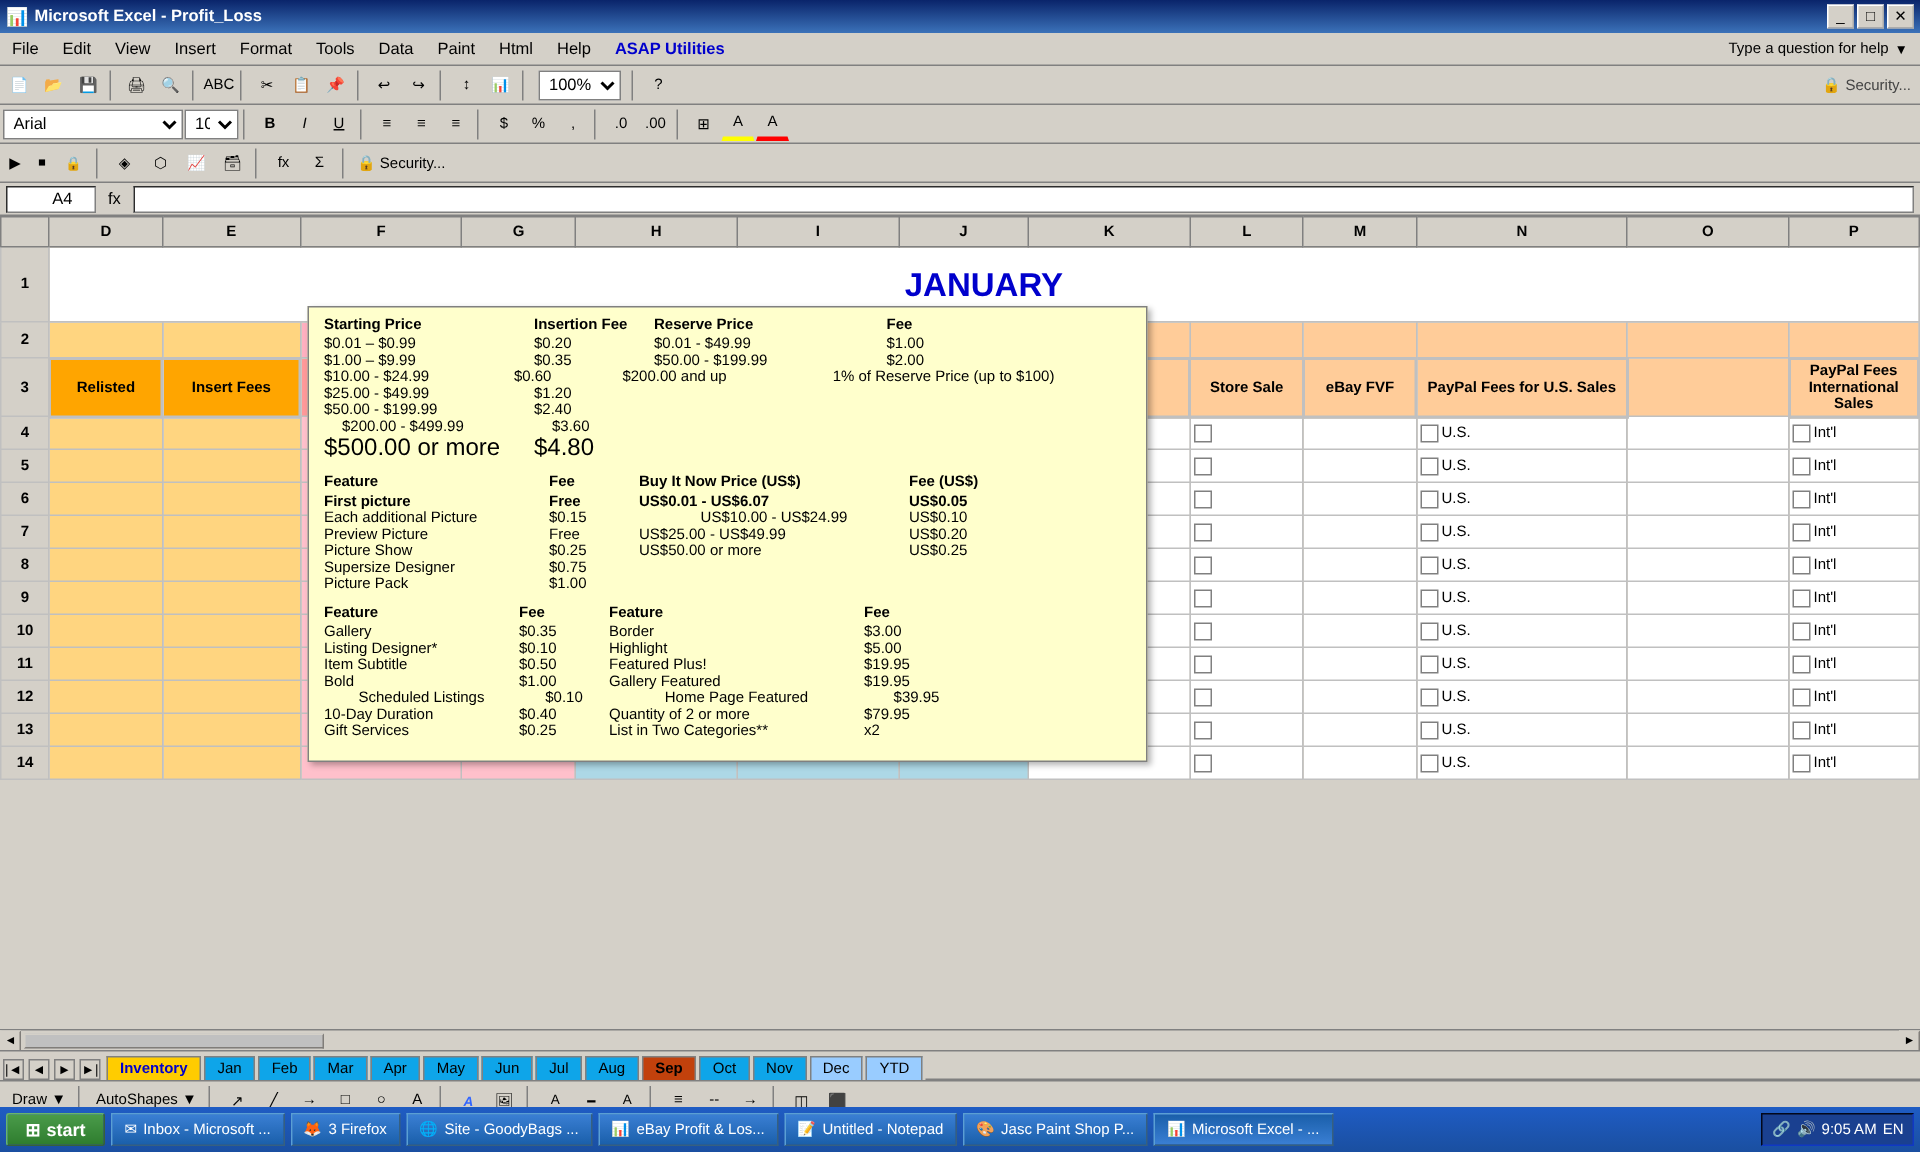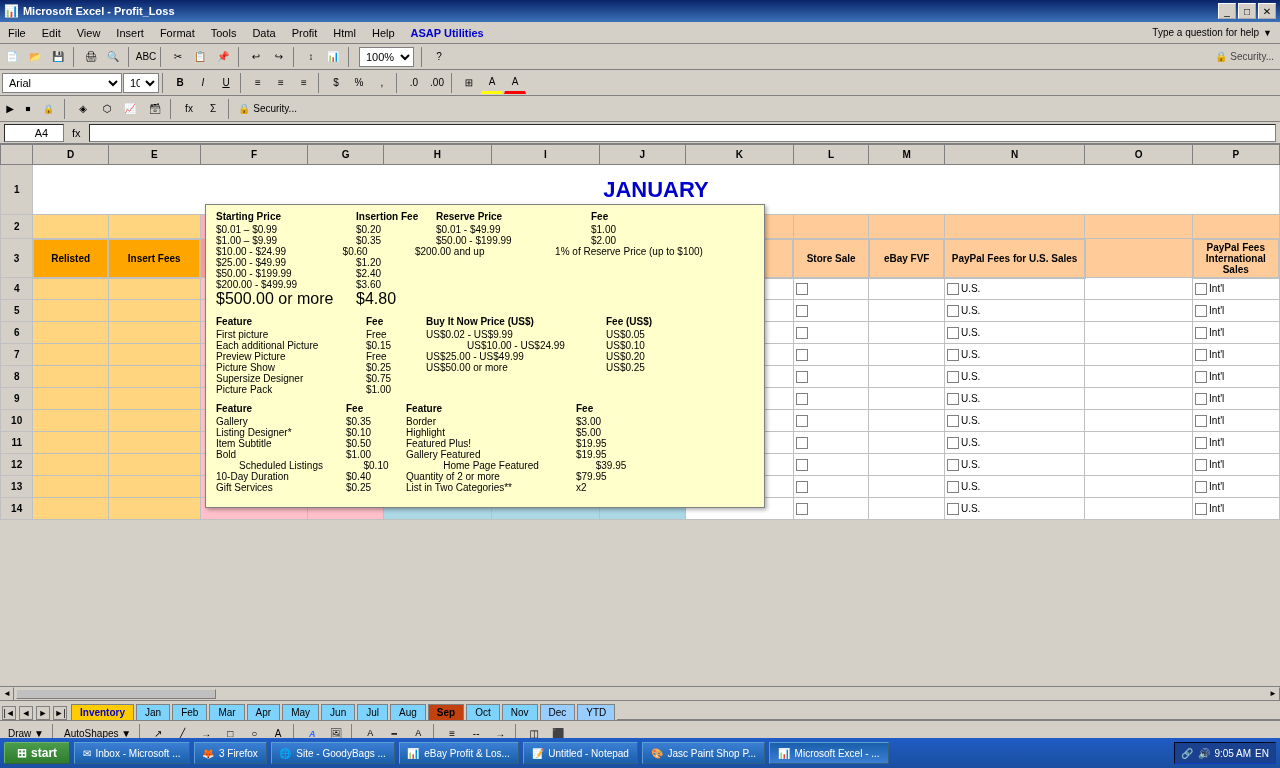--- a/index.html
+++ b/index.html
@@ -104,21 +104,21 @@
       width: 560px;
       box-shadow: 2px 2px 4px rgba(0,0,0,0.3);
     }
     .tooltip-header { color: #cc0000; font-size: 10px; margin-bottom: 6px; }
     .tooltip-section { margin-bottom: 8px; }
     .sheet-tab {
       padding: 2px 8px;
       font-size: 10px;
       border: 1px solid #808080;
       border-bottom: none;
-      background: #7dd3fc;
+      background: #0ea5e9;
       cursor: pointer;
       margin-right: 2px;
       height: 16px;
       display: flex;
       align-items: center;
     }
     .sheet-tab.active {
       background: white;
       font-weight: bold;
       color: #0000cc;
@@ -266,21 +266,21 @@
   </div>
 
   <div id="menu-bar">
     <div class="menu-item">File</div>
     <div class="menu-item">Edit</div>
     <div class="menu-item">View</div>
     <div class="menu-item">Insert</div>
     <div class="menu-item">Format</div>
     <div class="menu-item">Tools</div>
     <div class="menu-item">Data</div>
-    <div class="menu-item">Profit</div>
+    <div class="menu-item">Paint</div>
     <div class="menu-item">Html</div>
     <div class="menu-item">Help</div>
     <div class="menu-item" id="asap-utilities">ASAP Utilities</div>
     <div style="flex:1; background:#d4d0c8;"></div>
     <div style="font-size:10px; padding: 0 8px; display:flex; align-items:center; gap:4px;">
       <span>Type a question for help</span>
       <span style="font-size:9px;">▼</span>
     </div>
   </div>
 
@@ -723,41 +723,41 @@
               <span style="width:220px;">1% of Reserve Price (up to $100)</span>
             </div>
             <div style="display:flex; font-size:10px;">
               <span style="width:140px;">$25.00 - $49.99</span>
               <span style="width:80px;">$1.20</span>
             </div>
             <div style="display:flex; font-size:10px;">
               <span style="width:140px;">$50.00 - $199.99</span>
               <span style="width:80px;">$2.40</span>
             </div>
-            <div style="display:flex; font-size:10px;">
+            <div style="display:flex; font-size:10px;margin-left:12px;">
               <span style="width:140px;">$200.00 - $499.99</span>
               <span style="width:80px;">$3.60</span>
             </div>
             <div style="display:flex; font-size:16px;">
               <span style="width:140px;">$500.00 or more</span>
               <span style="width:80px;">$4.80</span>
             </div>
           </div>
 
           <div class="tooltip-section" style="margin-top:6px;">
             <div style="display:flex; font-weight:bold; font-size:10px; margin-bottom:2px;">
               <span style="width:150px;">Feature</span>
               <span style="width:60px;">Fee</span>
               <span style="width:180px;">Buy It Now Price (US$)</span>
               <span style="width:80px;">Fee (US$)</span>
             </div>
-            <div style="display:flex; font-size:10px;">
+            <div style="display:flex; font-size:10px;font-weight:bold;">
               <span style="width:150px;">First picture</span>
               <span style="width:60px;">Free</span>
-              <span style="width:180px;">US$0.02 - US$9.99</span>
+              <span style="width:180px;">US$0.01 - US$6.07</span>
               <span style="width:80px;">US$0.05</span>
             </div>
             <div style="display:flex; font-size:10px;">
               <span style="width:150px;">Each additional Picture</span>
               <span style="width:60px;">$0.15</span>
               <span style="width:180px;text-align:center;">US$10.00 - US$24.99</span>
               <span style="width:80px;">US$0.10</span>
             </div>
             <div style="display:flex; font-size:10px;">
               <span style="width:150px;">Preview Picture</span>

